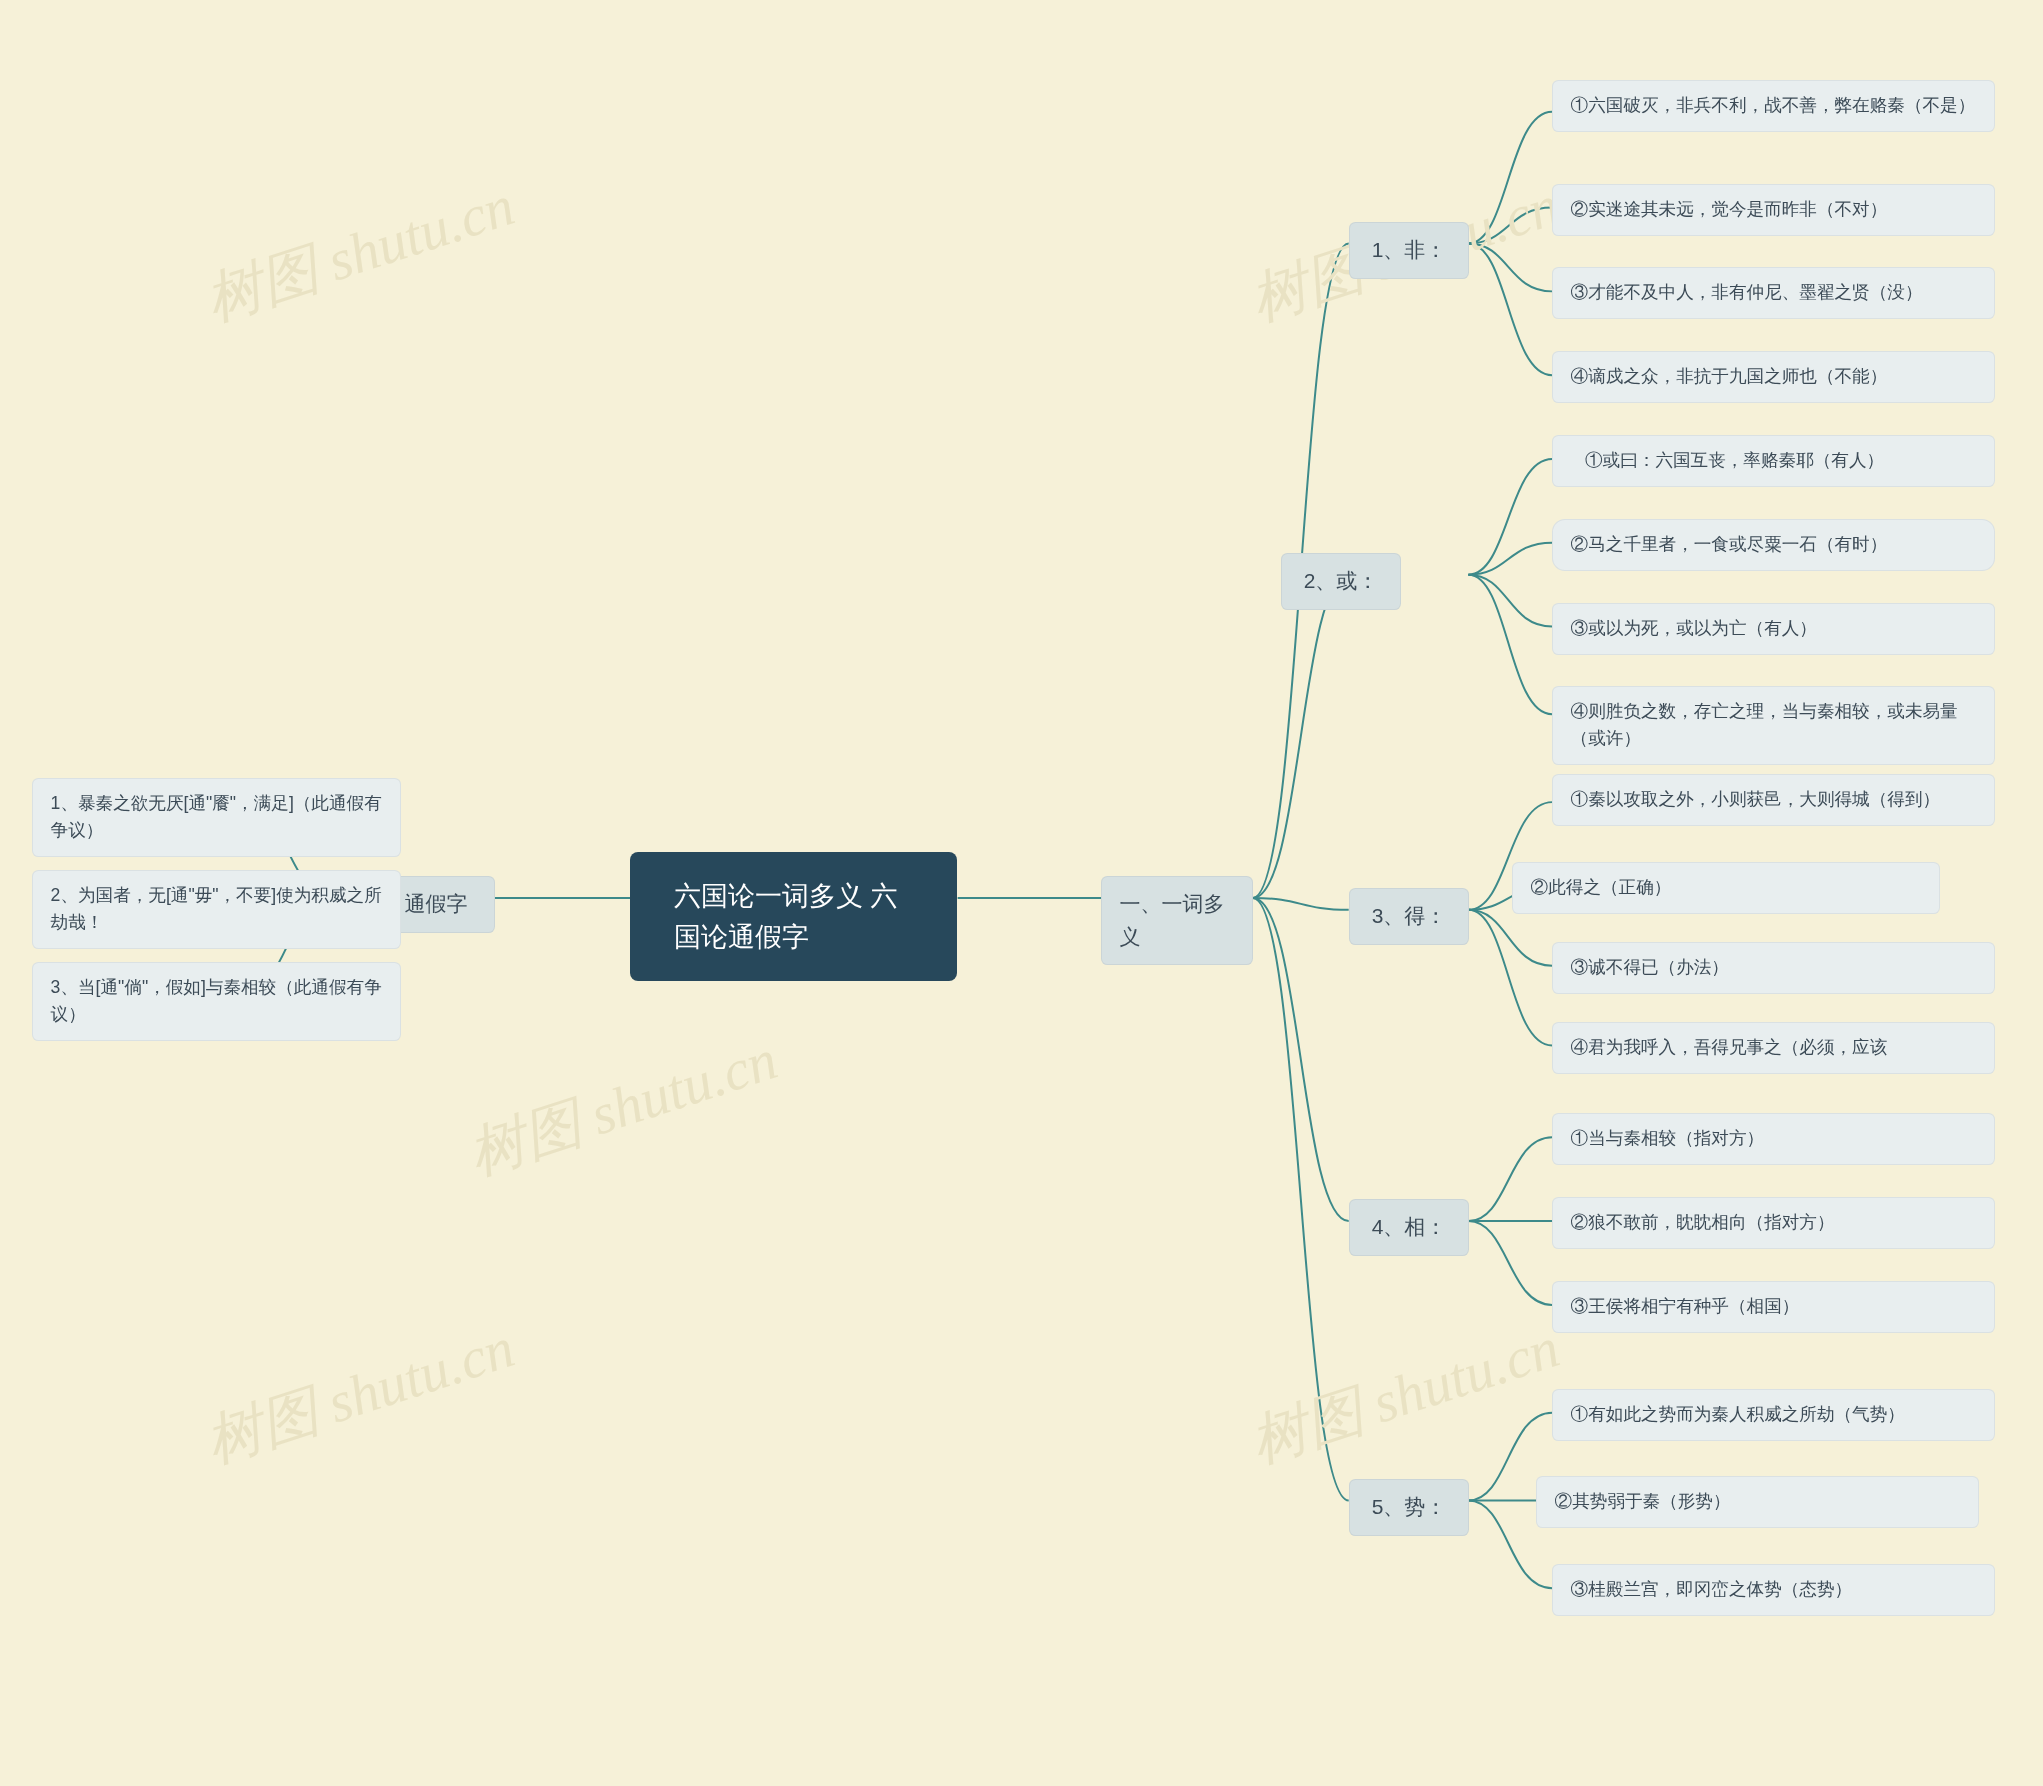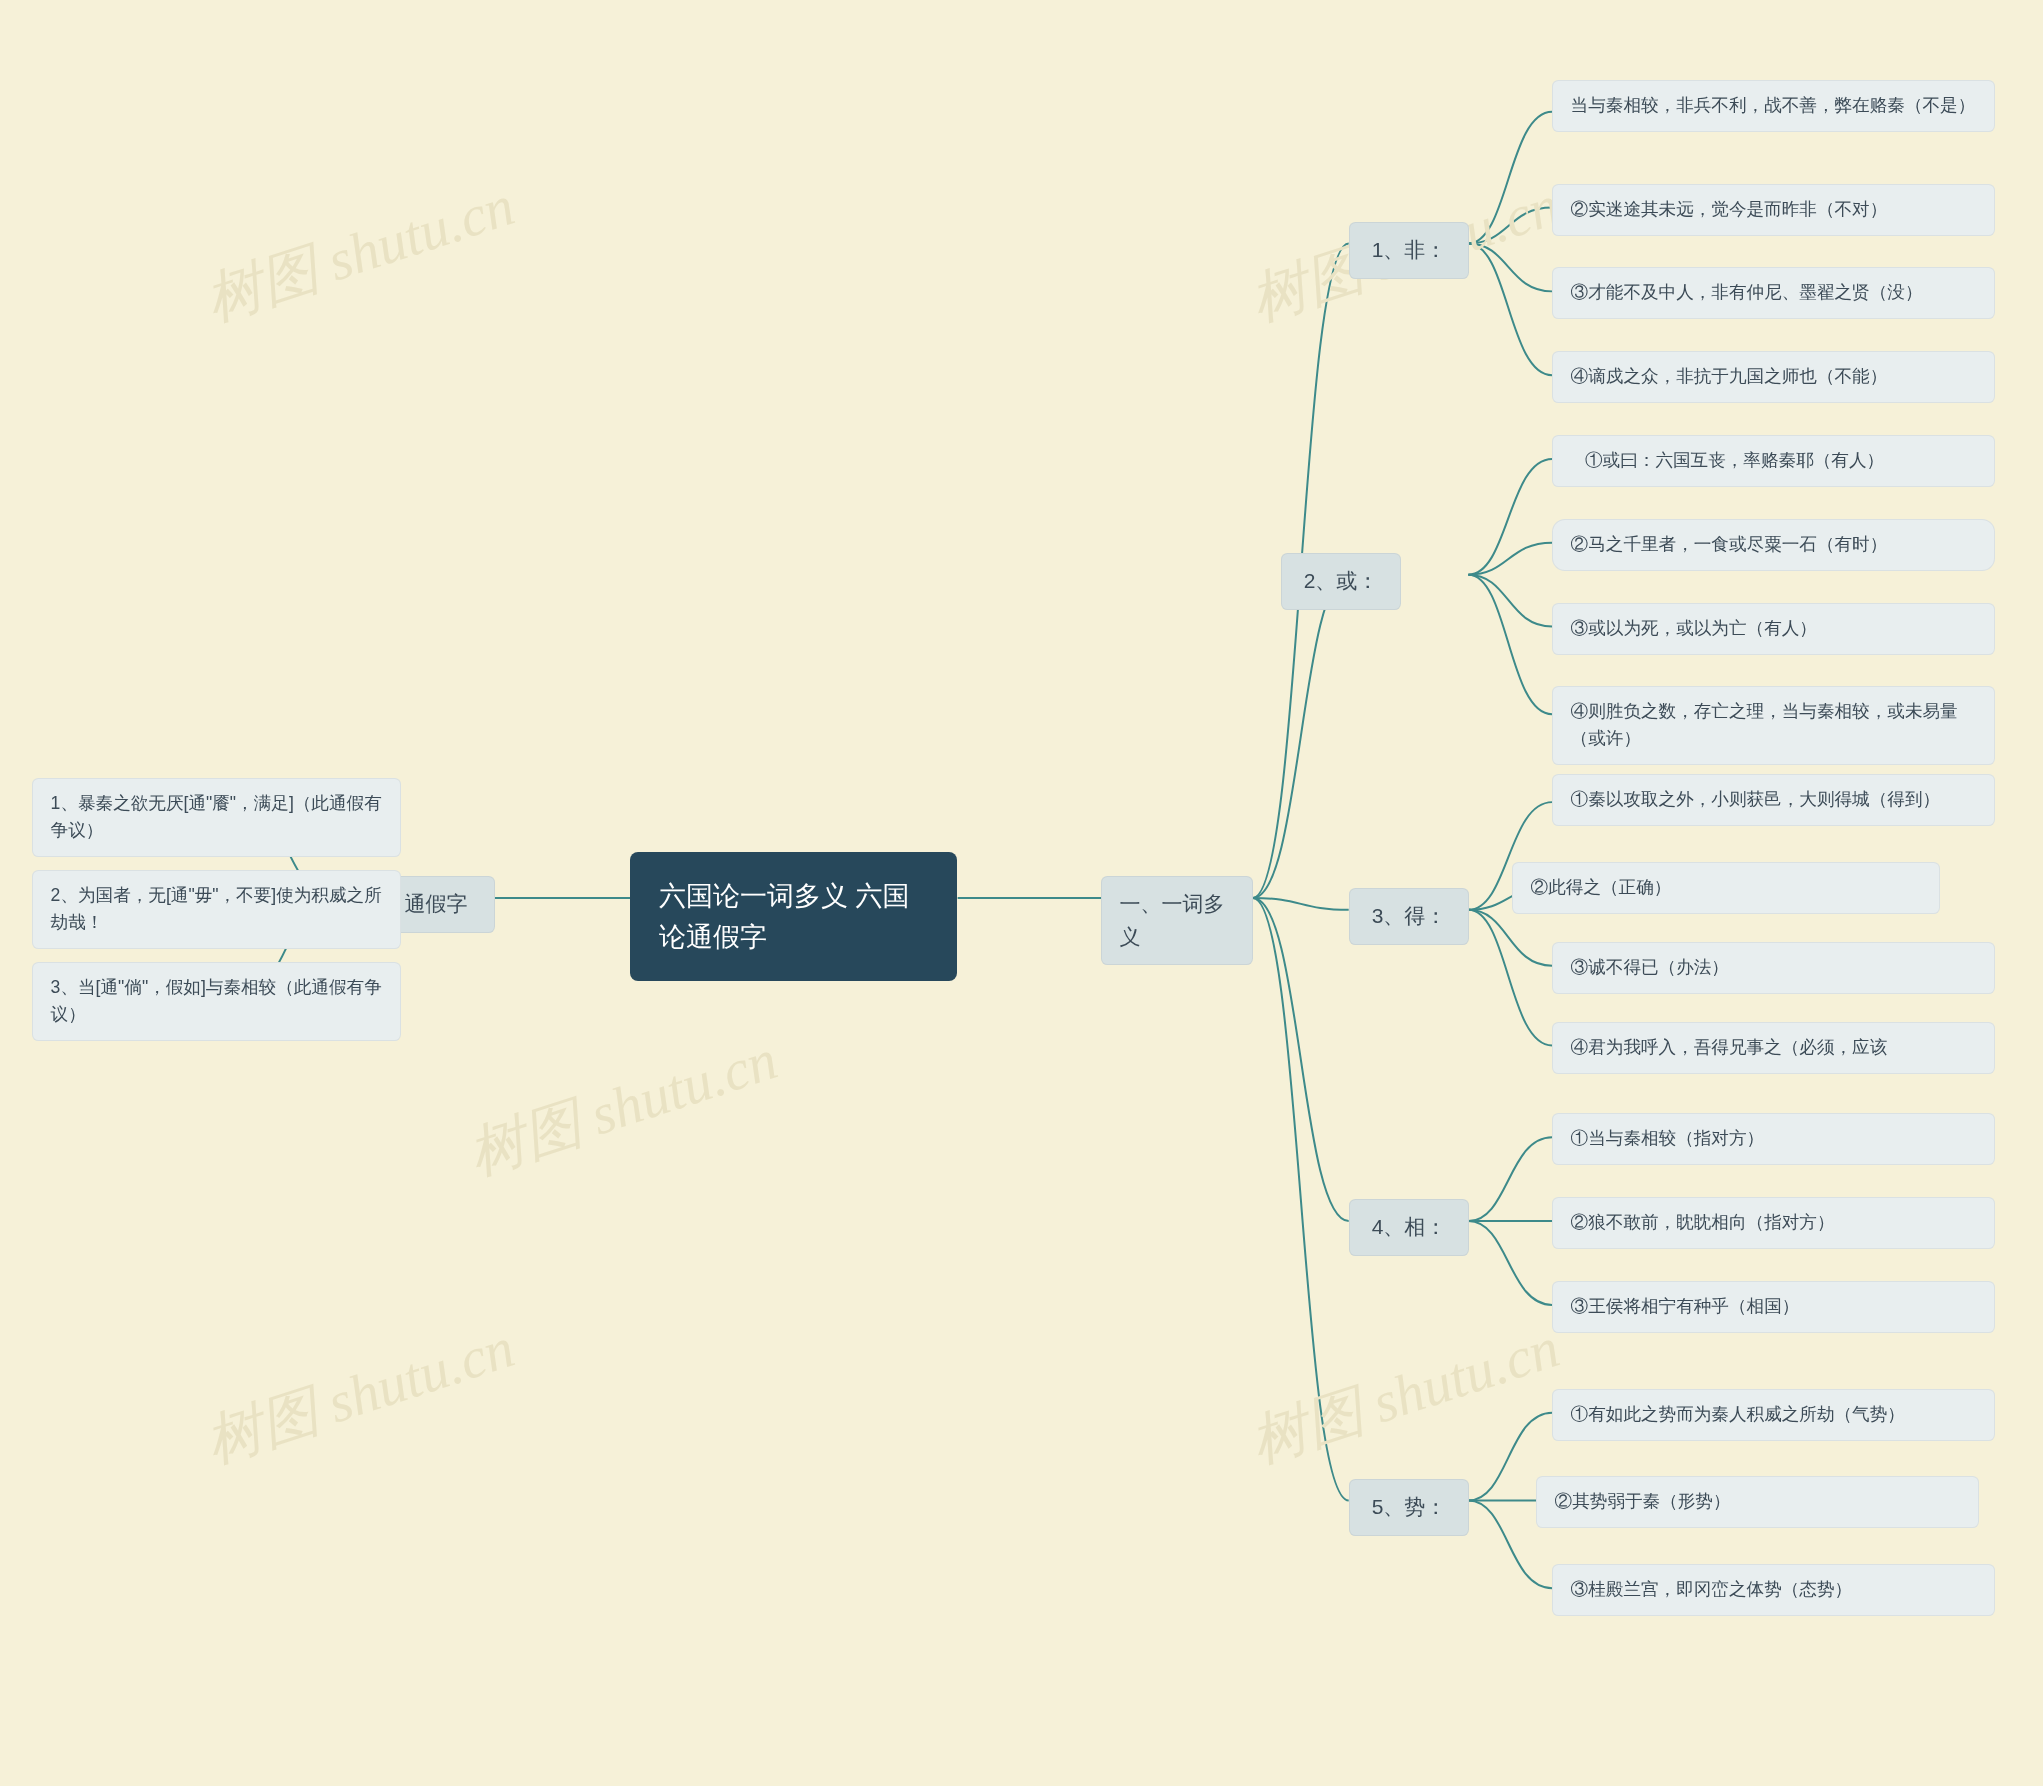--- a/index.html
+++ b/index.html
@@ -25,21 +25,21 @@
     background:#e7edef;
     border:0.8px solid rgba(60,75,87,0.08);
     z-index:2;
   }
   .root{
     background:#27485b;
     color:#ffffff;
     font-size:27px;
     font-weight:500;
     line-height:1.5;
-    padding:24px 29px;
+    padding:24px 44px;
     border-radius:8px;
     border:none;
   }
   .mid{
     background:#d7e1e2;
     font-size:21px;
   }
   .leaf{
     background:#e8eeef;
     font-size:17.6px;
@@ -118,21 +118,21 @@
 <div class="node leaf" style="left:32px;top:778px;width:369px;">1、暴秦之欲无厌[通"餍"，满足]（此通假有争议）</div>
 <div class="node leaf" style="left:32px;top:870px;width:369px;">2、为国者，无[通"毋"，不要]使为积威之所劫哉！</div>
 <div class="node leaf" style="left:32px;top:962px;width:369px;">3、当[通"倘"，假如]与秦相较（此通假有争议）</div>
 
 <div class="node mid" style="left:1349px;top:222px;width:120px;">1、非：</div>
 <div class="node mid" style="left:1281px;top:553px;width:120px;">2、或：</div>
 <div class="node mid" style="left:1349px;top:888px;width:120px;">3、得：</div>
 <div class="node mid" style="left:1349px;top:1199px;width:120px;">4、相：</div>
 <div class="node mid" style="left:1349px;top:1479px;width:120px;">5、势：</div>
 
-<div class="node leaf" style="left:1552px;top:80px;width:443px;">当与秦相较，非兵不利，战不善，弊在赂秦（不是）</div>
+<div class="node leaf" style="left:1552px;top:80px;width:443px;">①六国破灭，非兵不利，战不善，弊在赂秦（不是）</div>
 <div class="node leaf" style="left:1552px;top:184px;width:443px;">②实迷途其未远，觉今是而昨非（不对）</div>
 <div class="node leaf" style="left:1552px;top:267px;width:443px;">③才能不及中人，非有仲尼、墨翟之贤（没）</div>
 <div class="node leaf" style="left:1552px;top:351px;width:443px;">④谪戍之众，非抗于九国之师也（不能）</div>
 
 <div class="node leaf" style="left:1552px;top:435px;width:443px;padding-left:32px;">①或曰：六国互丧，率赂秦耶（有人）</div>
 <div class="node leaf" style="left:1552px;top:519px;width:443px;border-radius:13px;">②马之千里者，一食或尽粟一石（有时）</div>
 <div class="node leaf" style="left:1552px;top:603px;width:443px;">③或以为死，或以为亡（有人）</div>
 <div class="node leaf" style="left:1552px;top:686px;width:443px;">④则胜负之数，存亡之理，当与秦相较，或未易量（或许）</div>
 
 <div class="node leaf" style="left:1552px;top:774px;width:443px;">①秦以攻取之外，小则获邑，大则得城（得到）</div>

